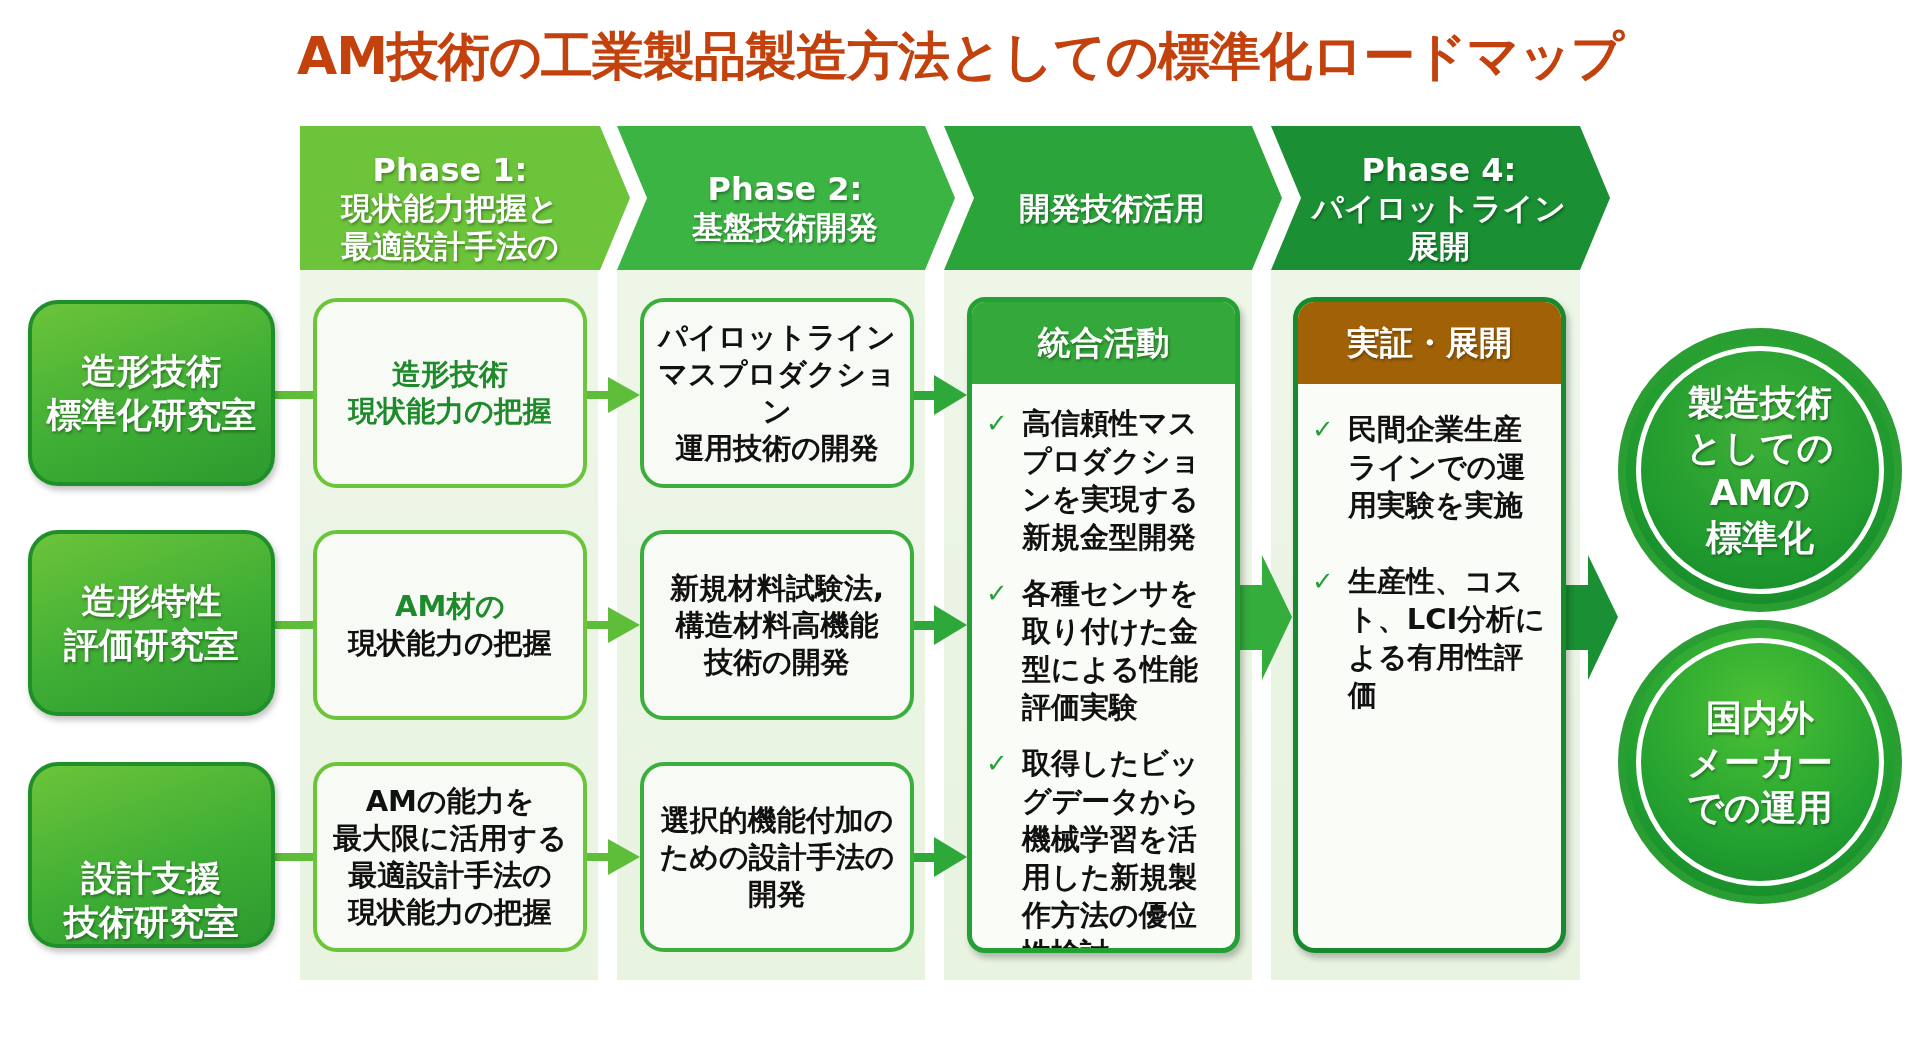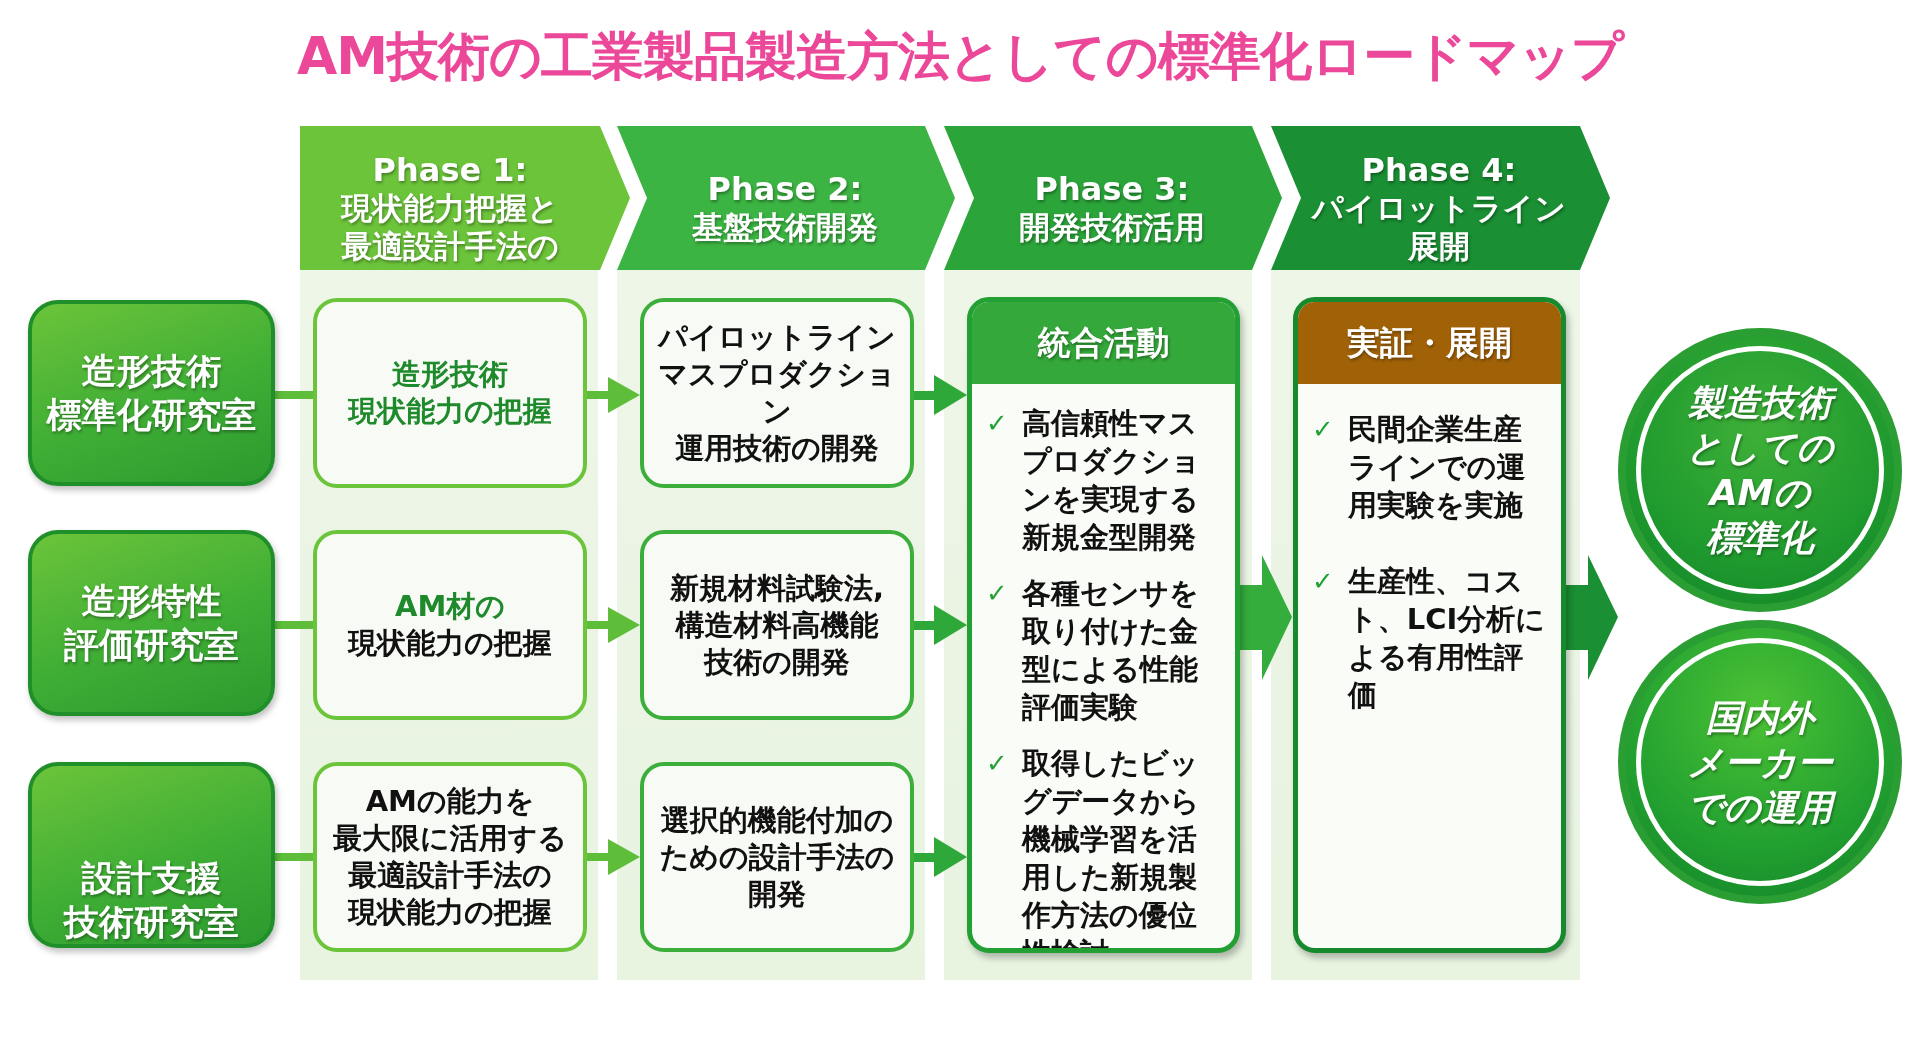--- a/index.html
+++ b/index.html
@@ -1,19 +1,19 @@
 <!DOCTYPE html>
 <html><head>
 <meta charset="utf-8">
 <style>
   html,body{margin:0;padding:0;}
   body{width:1920px;height:1047px;background:#ffffff;position:relative;overflow:hidden;
        font-family:"DejaVu Sans","Liberation Sans",sans-serif;}
   .abs{position:absolute;}
-  #title{left:0;top:22px;width:1920px;text-align:center;font-size:52px;font-weight:bold;color:#ec4899;letter-spacing:-1px;}
+  #title{left:0;top:22px;width:1920px;text-align:center;font-size:52px;font-weight:bold;color:#c2410c;letter-spacing:-1px;}
   .colbg{top:270px;height:710px;background:linear-gradient(180deg,#eef6e8 0%,#e8f3e0 100%);}
   .phase-hdr{top:126px;height:164px;color:#fff;text-align:center;display:flex;flex-direction:column;justify-content:center;
        font-weight:bold;text-shadow:1px 2px 3px rgba(0,0,0,.35);}
   .phase-hdr .pt{font-size:32px;line-height:38px;}
   .phase-hdr .ps{font-size:31px;line-height:38px;}
   .lab{left:28px;width:247px;height:186px;border-radius:30px;border:4px solid #1f8f2a;
        background:linear-gradient(160deg,#6cc43a 0%,#3fae35 55%,#2c9a2e 100%);color:#fff;font-weight:bold;
        display:flex;align-items:center;justify-content:center;text-align:center;font-size:35px;line-height:44px;
        text-shadow:1px 2px 3px rgba(0,0,0,.35);box-shadow:2px 4px 6px rgba(0,0,0,.25);box-sizing:border-box;}
   .card{width:274px;height:190px;border-radius:24px;border:4px solid #6cc43a;background:#f8fbf5;box-sizing:border-box;
@@ -24,21 +24,21 @@
        overflow:hidden;box-shadow:3px 5px 6px rgba(0,0,0,.25);}
   .bigbox.p4{border-color:#188a2e;}
   .bigbox .bh{height:82px;background:#34a83a;color:#fff;font-weight:bold;font-size:33px;display:flex;align-items:center;justify-content:center;
        text-shadow:1px 2px 3px rgba(0,0,0,.35);}
   .bigbox.p4 .bh{background:#a16207;}
   .bigbox ul{list-style:none;margin:0;padding:20px 10px 0 14px;}
   .bigbox li{display:flex;font-weight:bold;font-size:29px;line-height:38px;color:#111;margin-bottom:18px;}
   .bigbox li .ck{color:#23a034;font-size:26px;width:36px;flex:none;font-weight:normal;}
   .circle{left:1618px;width:284px;height:284px;border-radius:50%;box-sizing:border-box;
        background:radial-gradient(circle at 50% 35%,#3eb038 0%,#1f9a2e 60%,#118128 100%);
-       border:8px solid #2a9e33;box-shadow:0 0 0 0 #fff;display:flex;align-items:center;justify-content:center;font-style:italic;}
+       border:8px solid #2a9e33;box-shadow:0 0 0 0 #fff;display:flex;align-items:center;justify-content:center;}
   .circle .inner{width:248px;height:248px;border-radius:50%;border:5px solid #fff;box-sizing:border-box;
        display:flex;align-items:center;justify-content:center;text-align:center;color:#fff;font-weight:bold;font-size:36px;line-height:45px;
        text-shadow:1px 2px 3px rgba(0,0,0,.35);}
   .conn{height:8px;background:#5ebe3a;}
   svg.arr{position:absolute;overflow:visible;}
 </style>
 </head>
 <body>
 
 <div id="title" class="abs">AM技術の工業製品製造方法としての標準化ロードマップ</div>
@@ -58,21 +58,20 @@
 <div class="abs phase-hdr" style="left:300px;width:300px;">
   <div class="pt">Phase 1:</div>
   <div class="ps">現状能力把握と</div>
   <div class="ps">最適設計手法の</div>
 </div>
 <div class="abs phase-hdr" style="left:640px;width:290px;">
   <div class="pt">Phase 2:</div>
   <div class="ps">基盤技術開発</div>
 </div>
 <div class="abs phase-hdr" style="left:967px;width:290px;">
-  <div class="pt">Phase 3:</div>
   <div class="ps">開発技術活用</div>
 </div>
 <div class="abs phase-hdr" style="left:1294px;width:290px;">
   <div class="pt">Phase 4:</div>
   <div class="ps">パイロットライン</div>
   <div class="ps">展開</div>
 </div>
 
 <div class="abs conn" style="left:275px;top:391px;width:40px;"></div>
 <div class="abs conn" style="left:275px;top:621px;width:40px;"></div>
@@ -156,21 +155,21 @@
   </div>
 </div>
 <div class="abs card p2" style="left:640px;top:762px;">
   <div>
     <div>選択的機能付加の</div>
     <div>ための設計手法の</div>
     <div>開発</div>
   </div>
 </div>
 
-<div class="abs bigbox" style="left:967px;">
+<div class="abs bigbox" style="left:967px;border-radius:18px;">
   <div class="bh">統合活動</div>
   <ul>
     <li>
         <span class="ck">✓</span>
         <span>高信頼性マスプロダクションを実現する新規金型開発</span>
       </li>
     <li>
         <span class="ck">✓</span>
         <span>各種センサを取り付けた金型による性能評価実験</span>
       </li>

